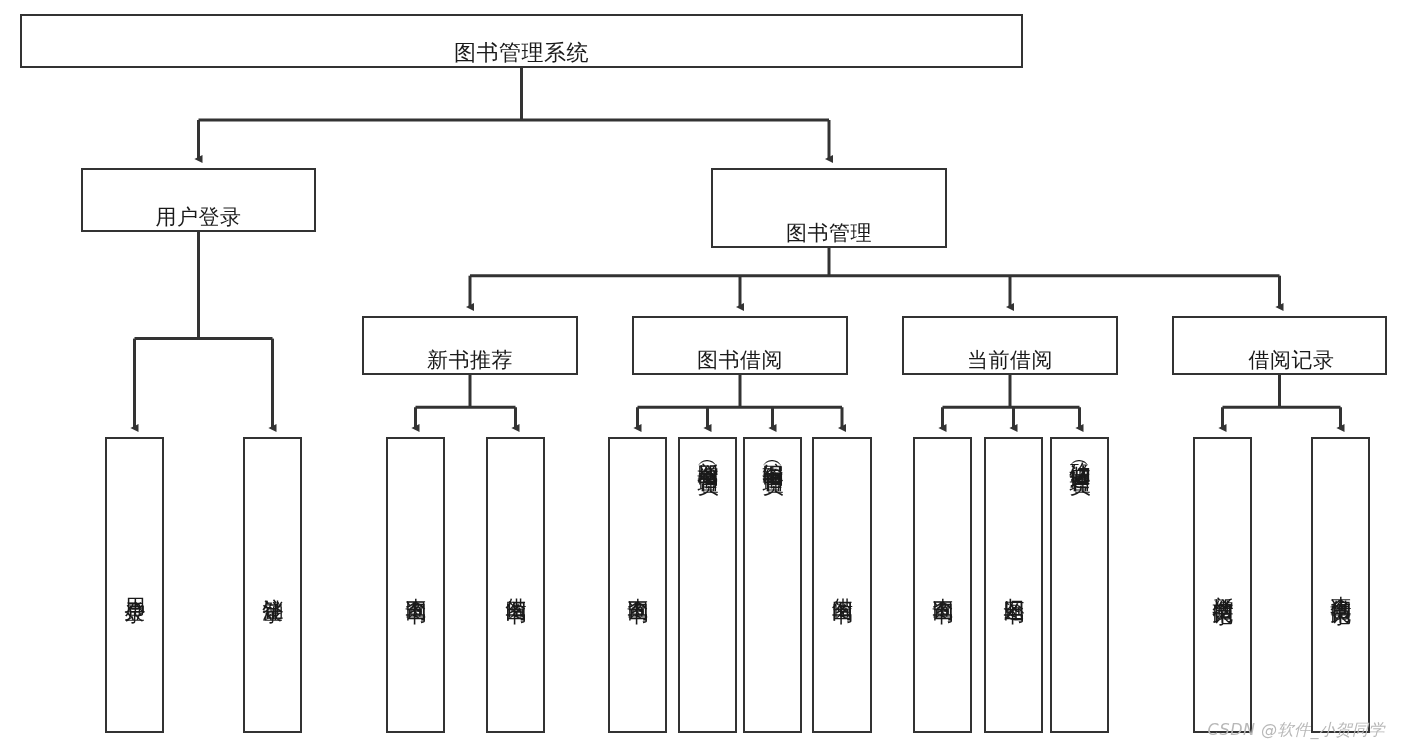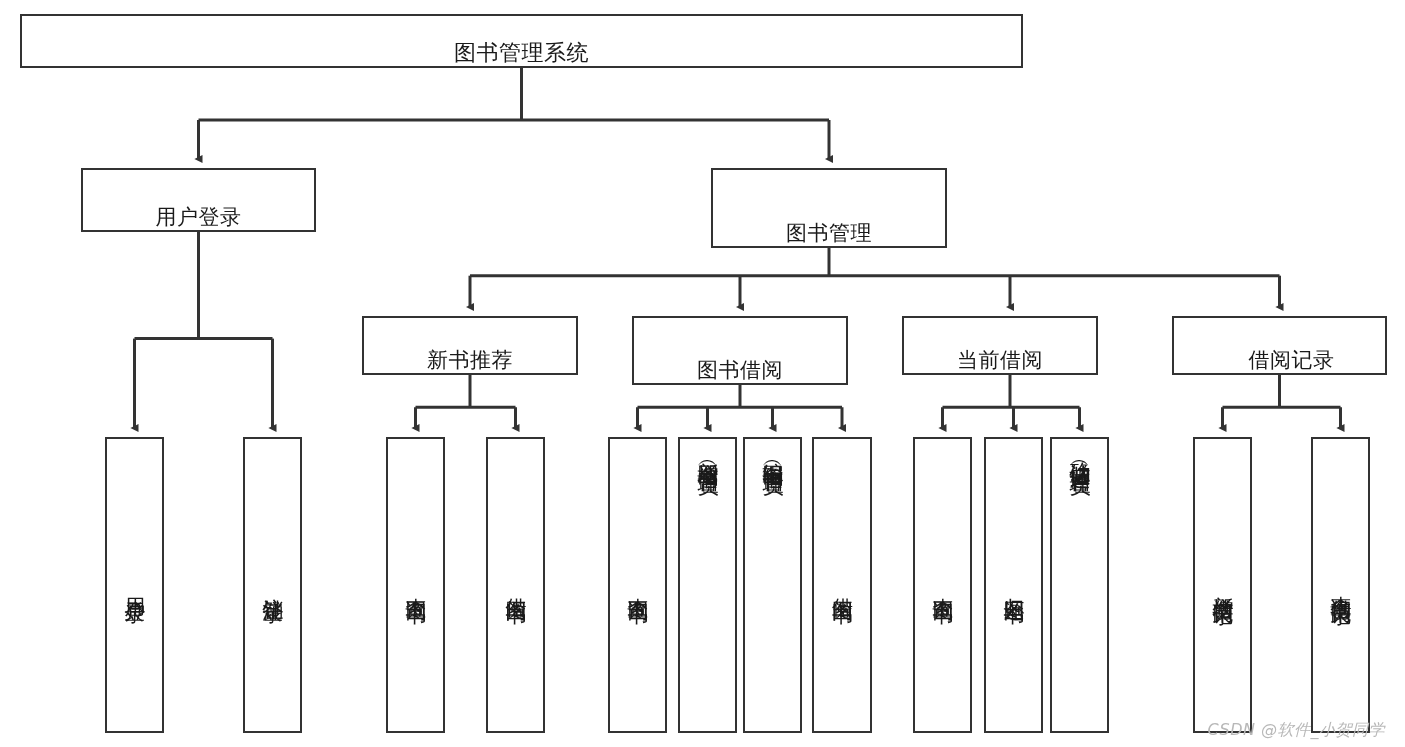--- a/index.html
+++ b/index.html
@@ -130,24 +130,24 @@
       </div>
       <div class="node horizontal level2" style="left: 81px; top: 168px; width: 235px; height: 64px;">
         <span class="node-label">用户登录</span>
       </div>
       <div class="node horizontal level2" style="left: 711px; top: 168px; width: 236px; height: 80px;">
         <span class="node-label">图书管理</span>
       </div>
       <div class="node horizontal level3" style="left: 362px; top: 316px; width: 216px; height: 59px;">
         <span class="node-label">新书推荐</span>
       </div>
-      <div class="node horizontal level3" style="left: 632px; top: 316px; width: 216px; height: 69px;">
+      <div class="node horizontal level3" style="left: 632px; top: 316px; width: 216px; height: 59px;">
         <span class="node-label">图书借阅</span>
       </div>
-      <div class="node horizontal level3" style="left: 902px; top: 316px; width: 196px; height: 59px;">
+      <div class="node horizontal level3" style="left: 902px; top: 316px; width: 216px; height: 59px;">
         <span class="node-label">当前借阅</span>
       </div>
       <div class="node horizontal level3" style="left: 1172px; top: 316px; width: 215px; height: 59px; padding-left: 24px;">
         <span class="node-label">借阅记录</span>
       </div>
       <div class="node vertical leaf centered" style="left: 105px; top: 437px; width: 59px; height: 296px;">
         <span class="node-label">用户登录</span>
       </div>
       <div class="node vertical leaf centered" style="left: 243px; top: 437px; width: 59px; height: 296px;">
         <span class="node-label">注销登录</span>

